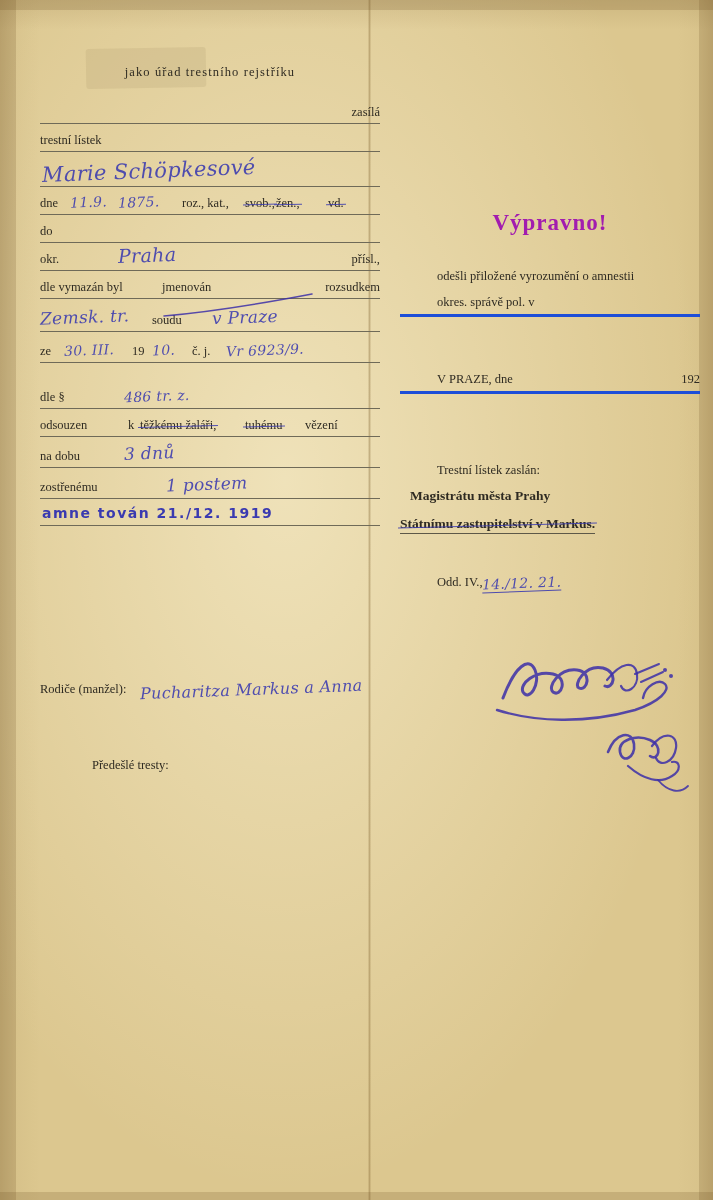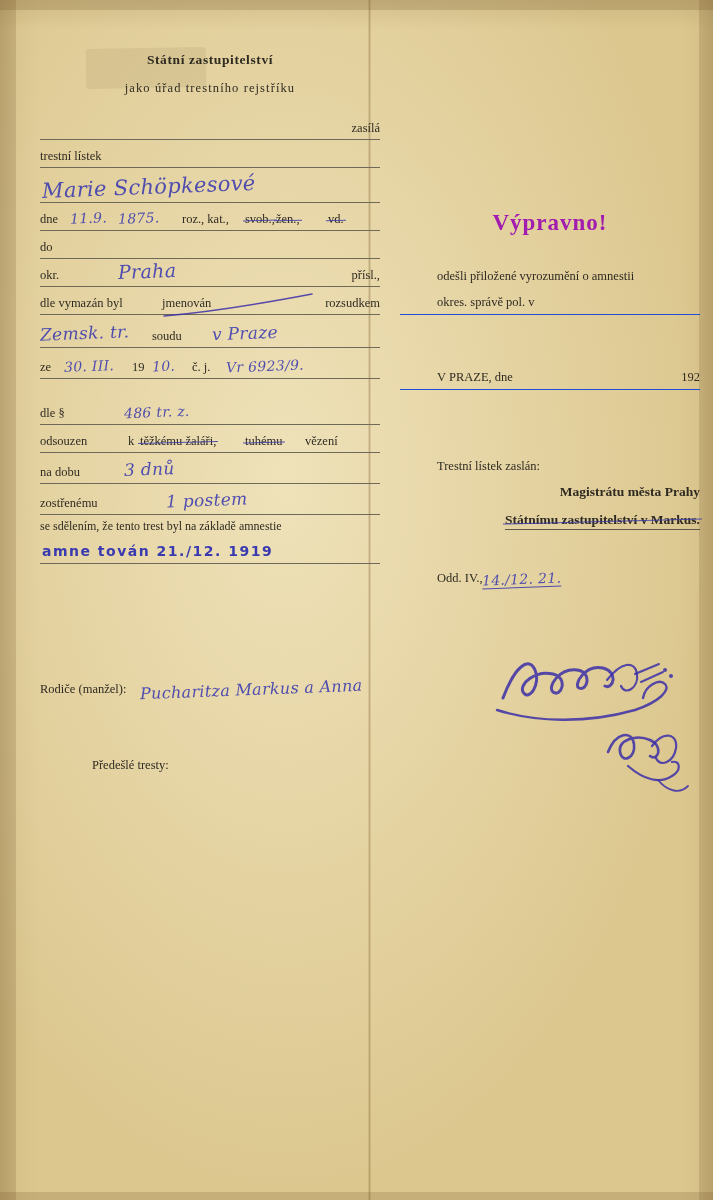--- a/index.html
+++ b/index.html
@@ -83,25 +83,25 @@
   }
 
   
   .vypravno{
     text-align:center;font-weight:bold;font-size:23px;color:#a21caf;
     letter-spacing:1px;
   }
   .rline{
     position:relative;font-size:12.5px;color:#2f2b22;height:26px;white-space:nowrap;
   }
-  .rline.ul{border-bottom:1px solid #1d4ed8;}
+  .rline.ul{border-bottom:3px solid #1d4ed8;}
   .rline .lab{position:absolute;bottom:4px;left:0;margin-left:37px;}
   .rline .labr{position:absolute;bottom:4px;right:0;}
   .rbold{font-weight:bold;font-size:13.5px;}
-  .center{text-align:right;}
+  .center{text-align:left;}
 
   .underline-txt{border-bottom:1px solid #5d5848;padding-bottom:1px;}
 
   
   .rodice{position:absolute;left:22px;top:668px;width:660px;font-size:12.5px;color:#2f2b22;}
   .predesle{position:absolute;left:74px;top:748px;font-size:12.5px;color:#2f2b22;}
 
   
   svg.sig{position:absolute;pointer-events:none;}
   .sigpath{fill:none;stroke:#3c2fa8;stroke-opacity:.85;stroke-linecap:round;stroke-linejoin:round;}
@@ -121,21 +121,20 @@
   <div class="edge-dark" style="right:0;top:0;width:14px;height:1200px"></div>
   <div class="edge-dark" style="left:0;top:0;width:713px;height:10px"></div>
   <div class="edge-dark" style="left:0;bottom:0;width:713px;height:8px"></div>
 
   <div class="stamp-ghost"></div>
 
   <div class="sheet">
 
     <div class="col-left">
 
-      <div class="hdr">Státní zastupitelství</div>
       <div class="hdr2">jako úřad trestního rejstříku</div>
 
       <div style="height:16px"></div>
 
       <div class="line">
         <span class="labr">zasílá</span>
       </div>
 
       <div class="line">
         <span class="lab">trestní lístek</span>
@@ -204,23 +203,20 @@
       <div class="line" style="height:30px">
         <span class="lab">na dobu</span>
         <span class="hand" style="left:84px">3 dnů</span>
       </div>
 
       <div class="line" style="height:30px">
         <span class="lab">zostřenému</span>
         <span class="hand" style="left:126px">1 postem</span>
       </div>
 
-      <div class="line noline" style="height:22px">
-        <span class="lab" style="font-size:12px">se sdělením, že tento trest byl na základě amnestie</span>
-      </div>
 
       <div class="line" style="height:26px">
         <span class="amnest" style="position:absolute;left:2px;bottom:4px">amne tován 21./12. 1919</span>
       </div>
 
 
     </div>
 
     <div class="col-right">
 

